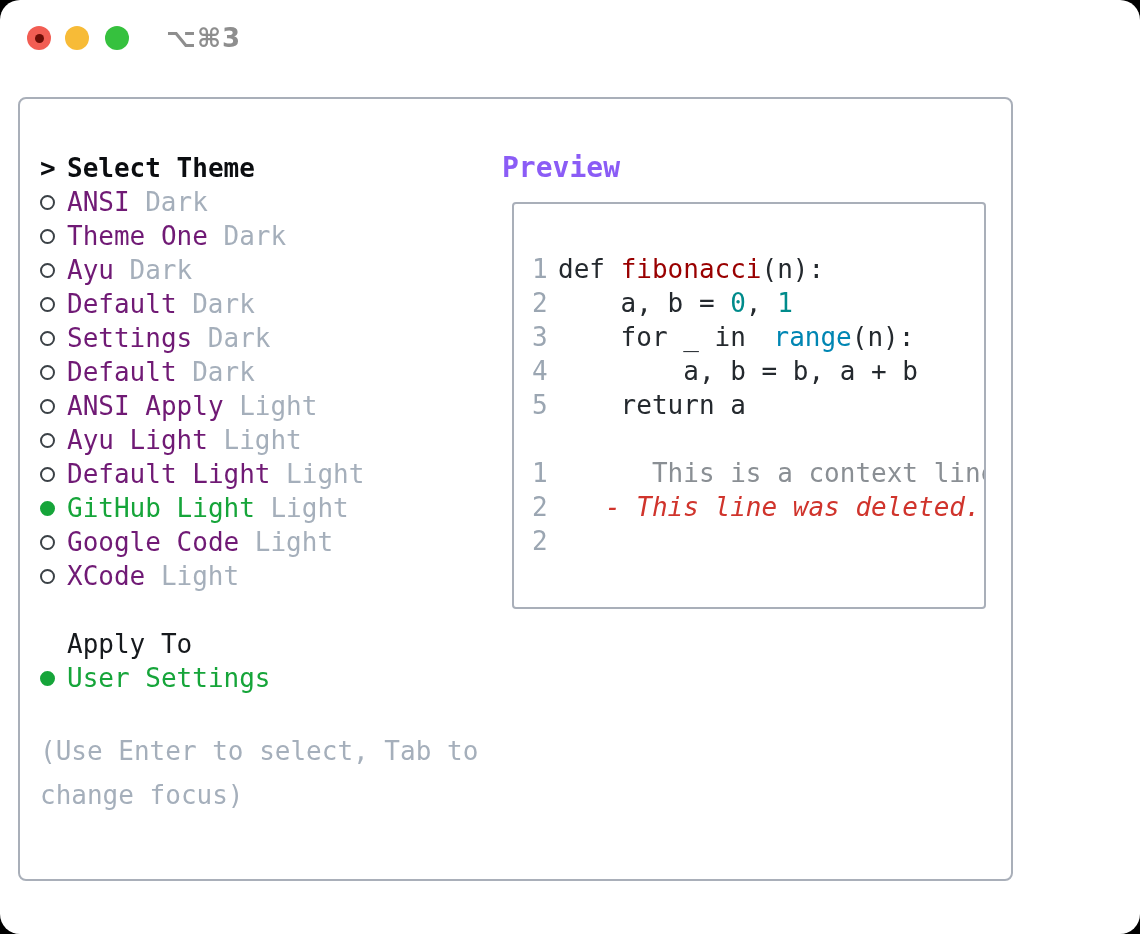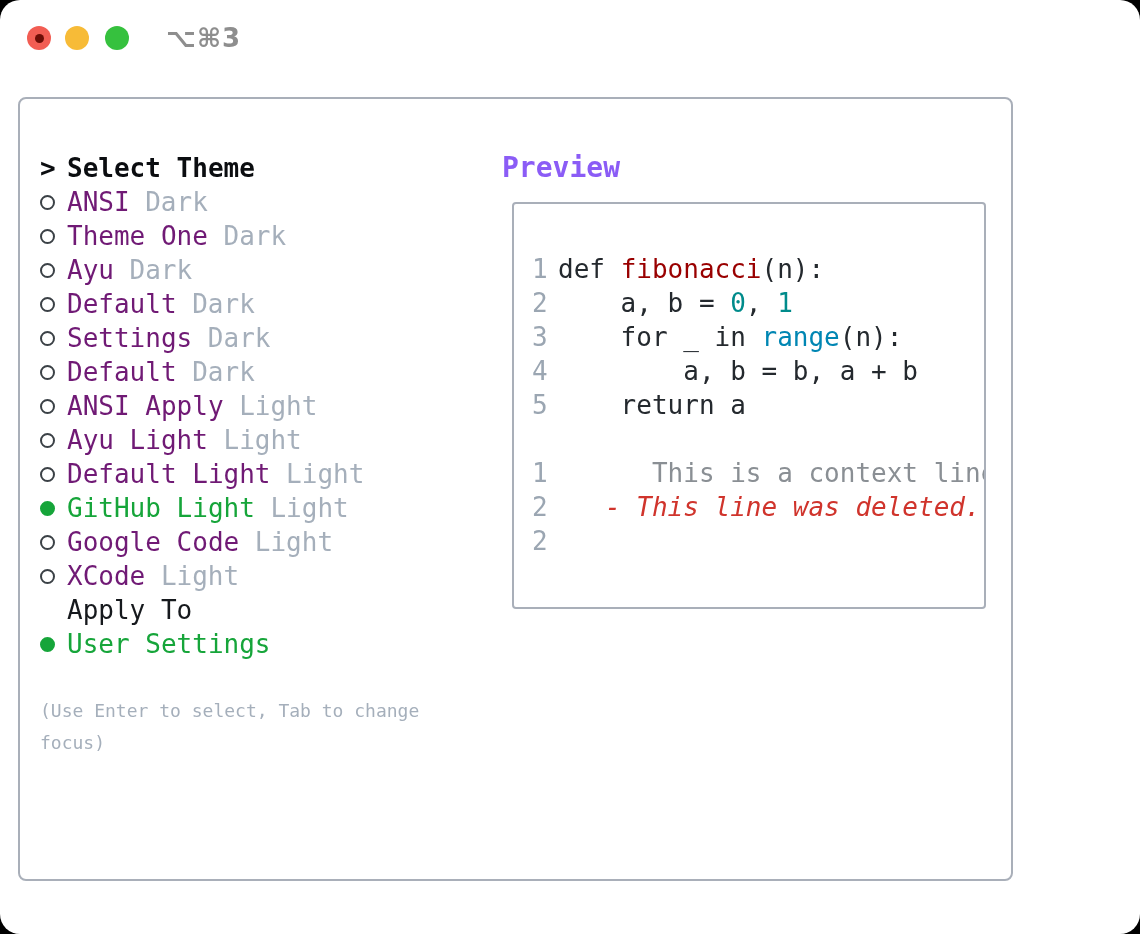--- a/index.html
+++ b/index.html
@@ -30,39 +30,39 @@
   .left-col { position:absolute; left:20px; top:52px; width:460px; }
   .row { display:flex; align-items:center; height:34px; font-size:26px; white-space:pre; }
   .bullet-col { width:27px; display:flex; align-items:center; flex:none; }
   .caret { font-weight:bold; color:#0b0d10; font-size:26px; }
   .section-title { font-weight:bold; color:#0b0d10; }
   .bullet { width:15px; height:15px; border-radius:50%; border:2.5px solid #3b4146; background:transparent; }
   .option-row.selected .bullet { background:var(--accent-green); border-color:var(--accent-green); }
   .opt-name { color:#701a75; }
   .option-row.selected .opt-name { color:var(--accent-green); }
   .opt-tag { color:#a5afbb; margin-left:15.6px; }
-  .apply-title-row { }
+  .apply-title-row { margin-top:34px; }
   .apply-title { color:#16191d; }
   .help {
     margin-top:34px; max-width:450px;
-    font-size:18px; line-height:32px; color:#a5afbb;
+    font-size:26px; line-height:44px; color:#a5afbb;
   }
   
   .preview-title { position:absolute; left:482px; top:52px; font-size:28px; font-weight:bold; color:#8b5cf6; }
   .preview-box {
     position:absolute; left:492px; top:103px; width:474px; height:407px;
     border:2px solid #a9afb9; border-radius:4px; background:#fff;
     padding:48px 0 0 18px; overflow:hidden;
   }
   .code-line, .diff-line { display:flex; height:34px; align-items:center; font-size:26px; white-space:pre; }
   .lnum { width:26px; flex:none; color:#9ba6b2; }
   .ltext span { white-space:pre; }
   .tok-pl { color:#24292e; }
   .tok-fn { color:var(--func-red); }
-  .tok-nb { color:var(--builtin-blue); }
+  .tok-nb { color:var(--builtin-blue);margin-left:12px; }
   .tok-mi { color:var(--number-teal); }
   .diff-spacer { height:34px; }
   .diff-line.context .dtext { color:#8a8f94; }
   .diff-line.deleted .dtext { color:var(--deleted-red);font-style:italic; }
   .diff-line.added   .dtext { color:var(--added-green); }
 </style>
 </head>
 <body>
 
 <div class="window">

